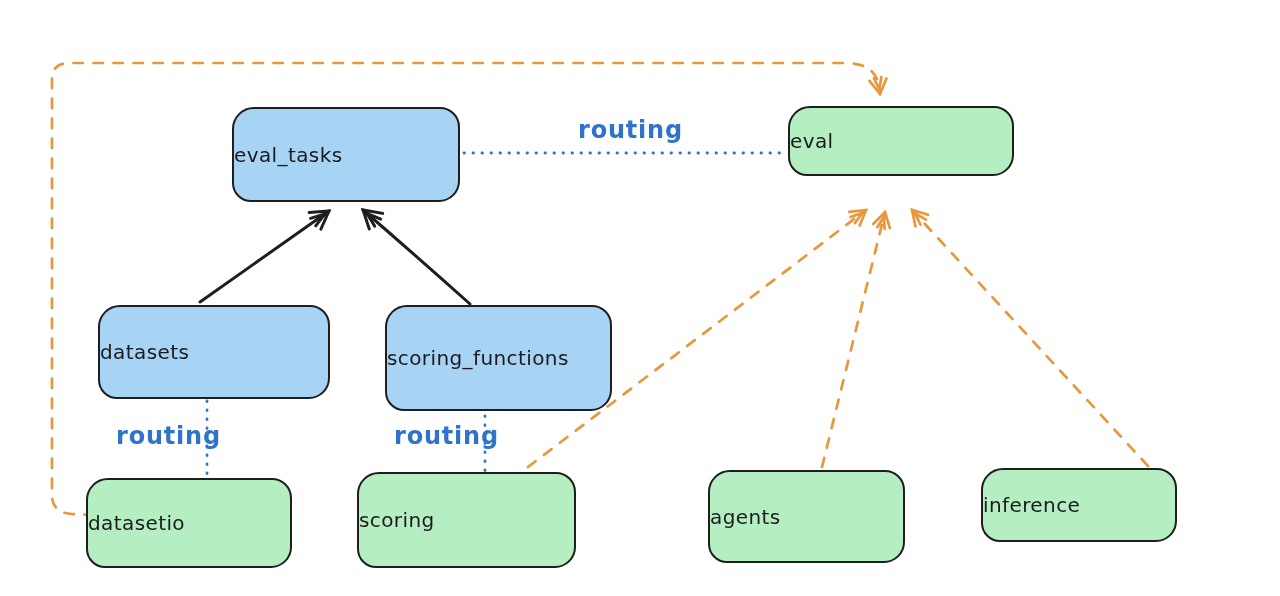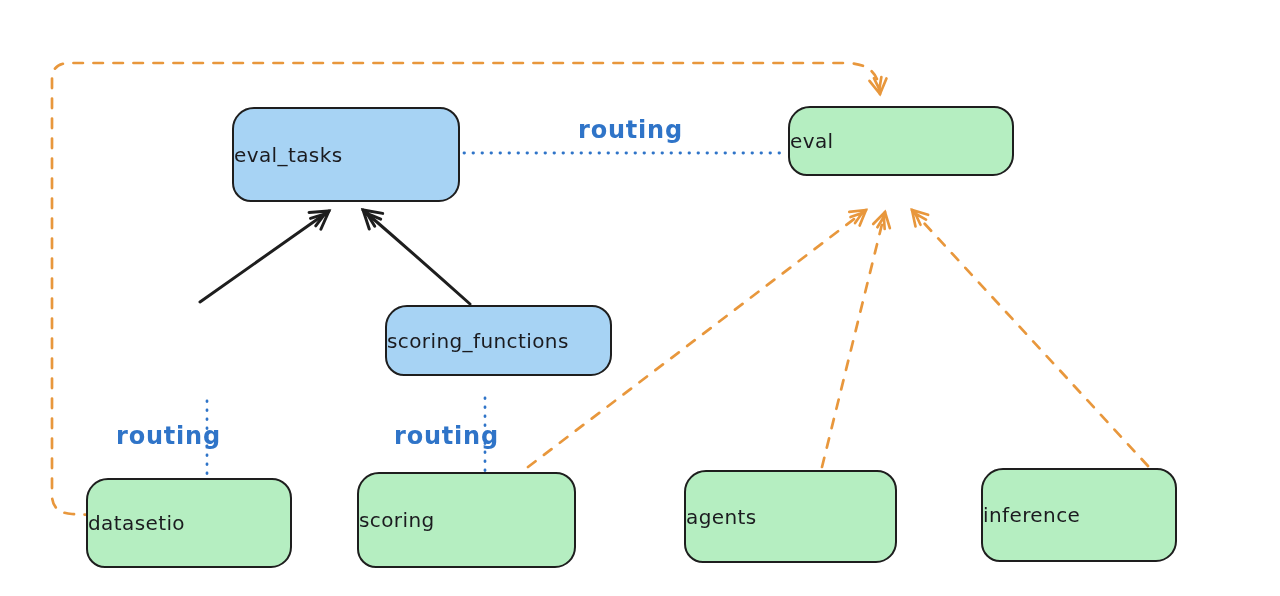--- a/index.html
+++ b/index.html
@@ -64,42 +64,45 @@
     <path class="edge-orange" d="M 94 515 L 72 514 Q 52 513 52 495 L 52 79 Q 52 63 70 63 L 845 63 Q 876 63 879 87 L 880 94" marker-end="url(#ahOrange)"></path>
     <path class="edge-orange" d="M 528 467 L 866 210" marker-end="url(#ahOrange)"></path>
     <path class="edge-orange" d="M 822 467 L 885 212" marker-end="url(#ahOrange)"></path>
     <path class="edge-orange" d="M 1148 466 L 912 210" marker-end="url(#ahOrange)"></path>
   </svg>
 
   <div class="node blue" style="left:232px;top:107px;width:228px;height:95px">
     <span>eval_tasks</span>
   </div>
 
+  <div class="node blue" style="left:98px;top:305px;width:232px;height:94px">
+    <span>datasets</span>
+  </div>
 
-  <div class="node blue" style="left:385px;top:305px;width:227px;height:71px">
+  <div class="node blue" style="left:385px;top:305px;width:227px;height:106px">
     <span>scoring_functions</span>
   </div>
 
   <div class="node green" style="left:788px;top:106px;width:226px;height:70px">
     <span>eval</span>
   </div>
 
   <div class="node green" style="left:86px;top:478px;width:206px;height:90px">
     <span>datasetio</span>
   </div>
 
   <div class="node green" style="left:357px;top:472px;width:219px;height:96px">
     <span>scoring</span>
   </div>
 
-  <div class="node green" style="left:684px;top:470px;width:213px;height:93px">
+  <div class="node green" style="left:708px;top:470px;width:197px;height:93px">
     <span>agents</span>
   </div>
 
-  <div class="node green" style="left:981px;top:468px;width:196px;height:94px">
+  <div class="node green" style="left:981px;top:468px;width:196px;height:74px">
     <span>inference</span>
   </div>
 
   <div class="edge-label" style="left:578px;top:116px;width:88px">routing</div>
 
   <div class="edge-label" style="left:116px;top:422px;width:82px">routing</div>
 
   <div class="edge-label" style="left:394px;top:422px;width:82px">routing</div>
 
 </div>

